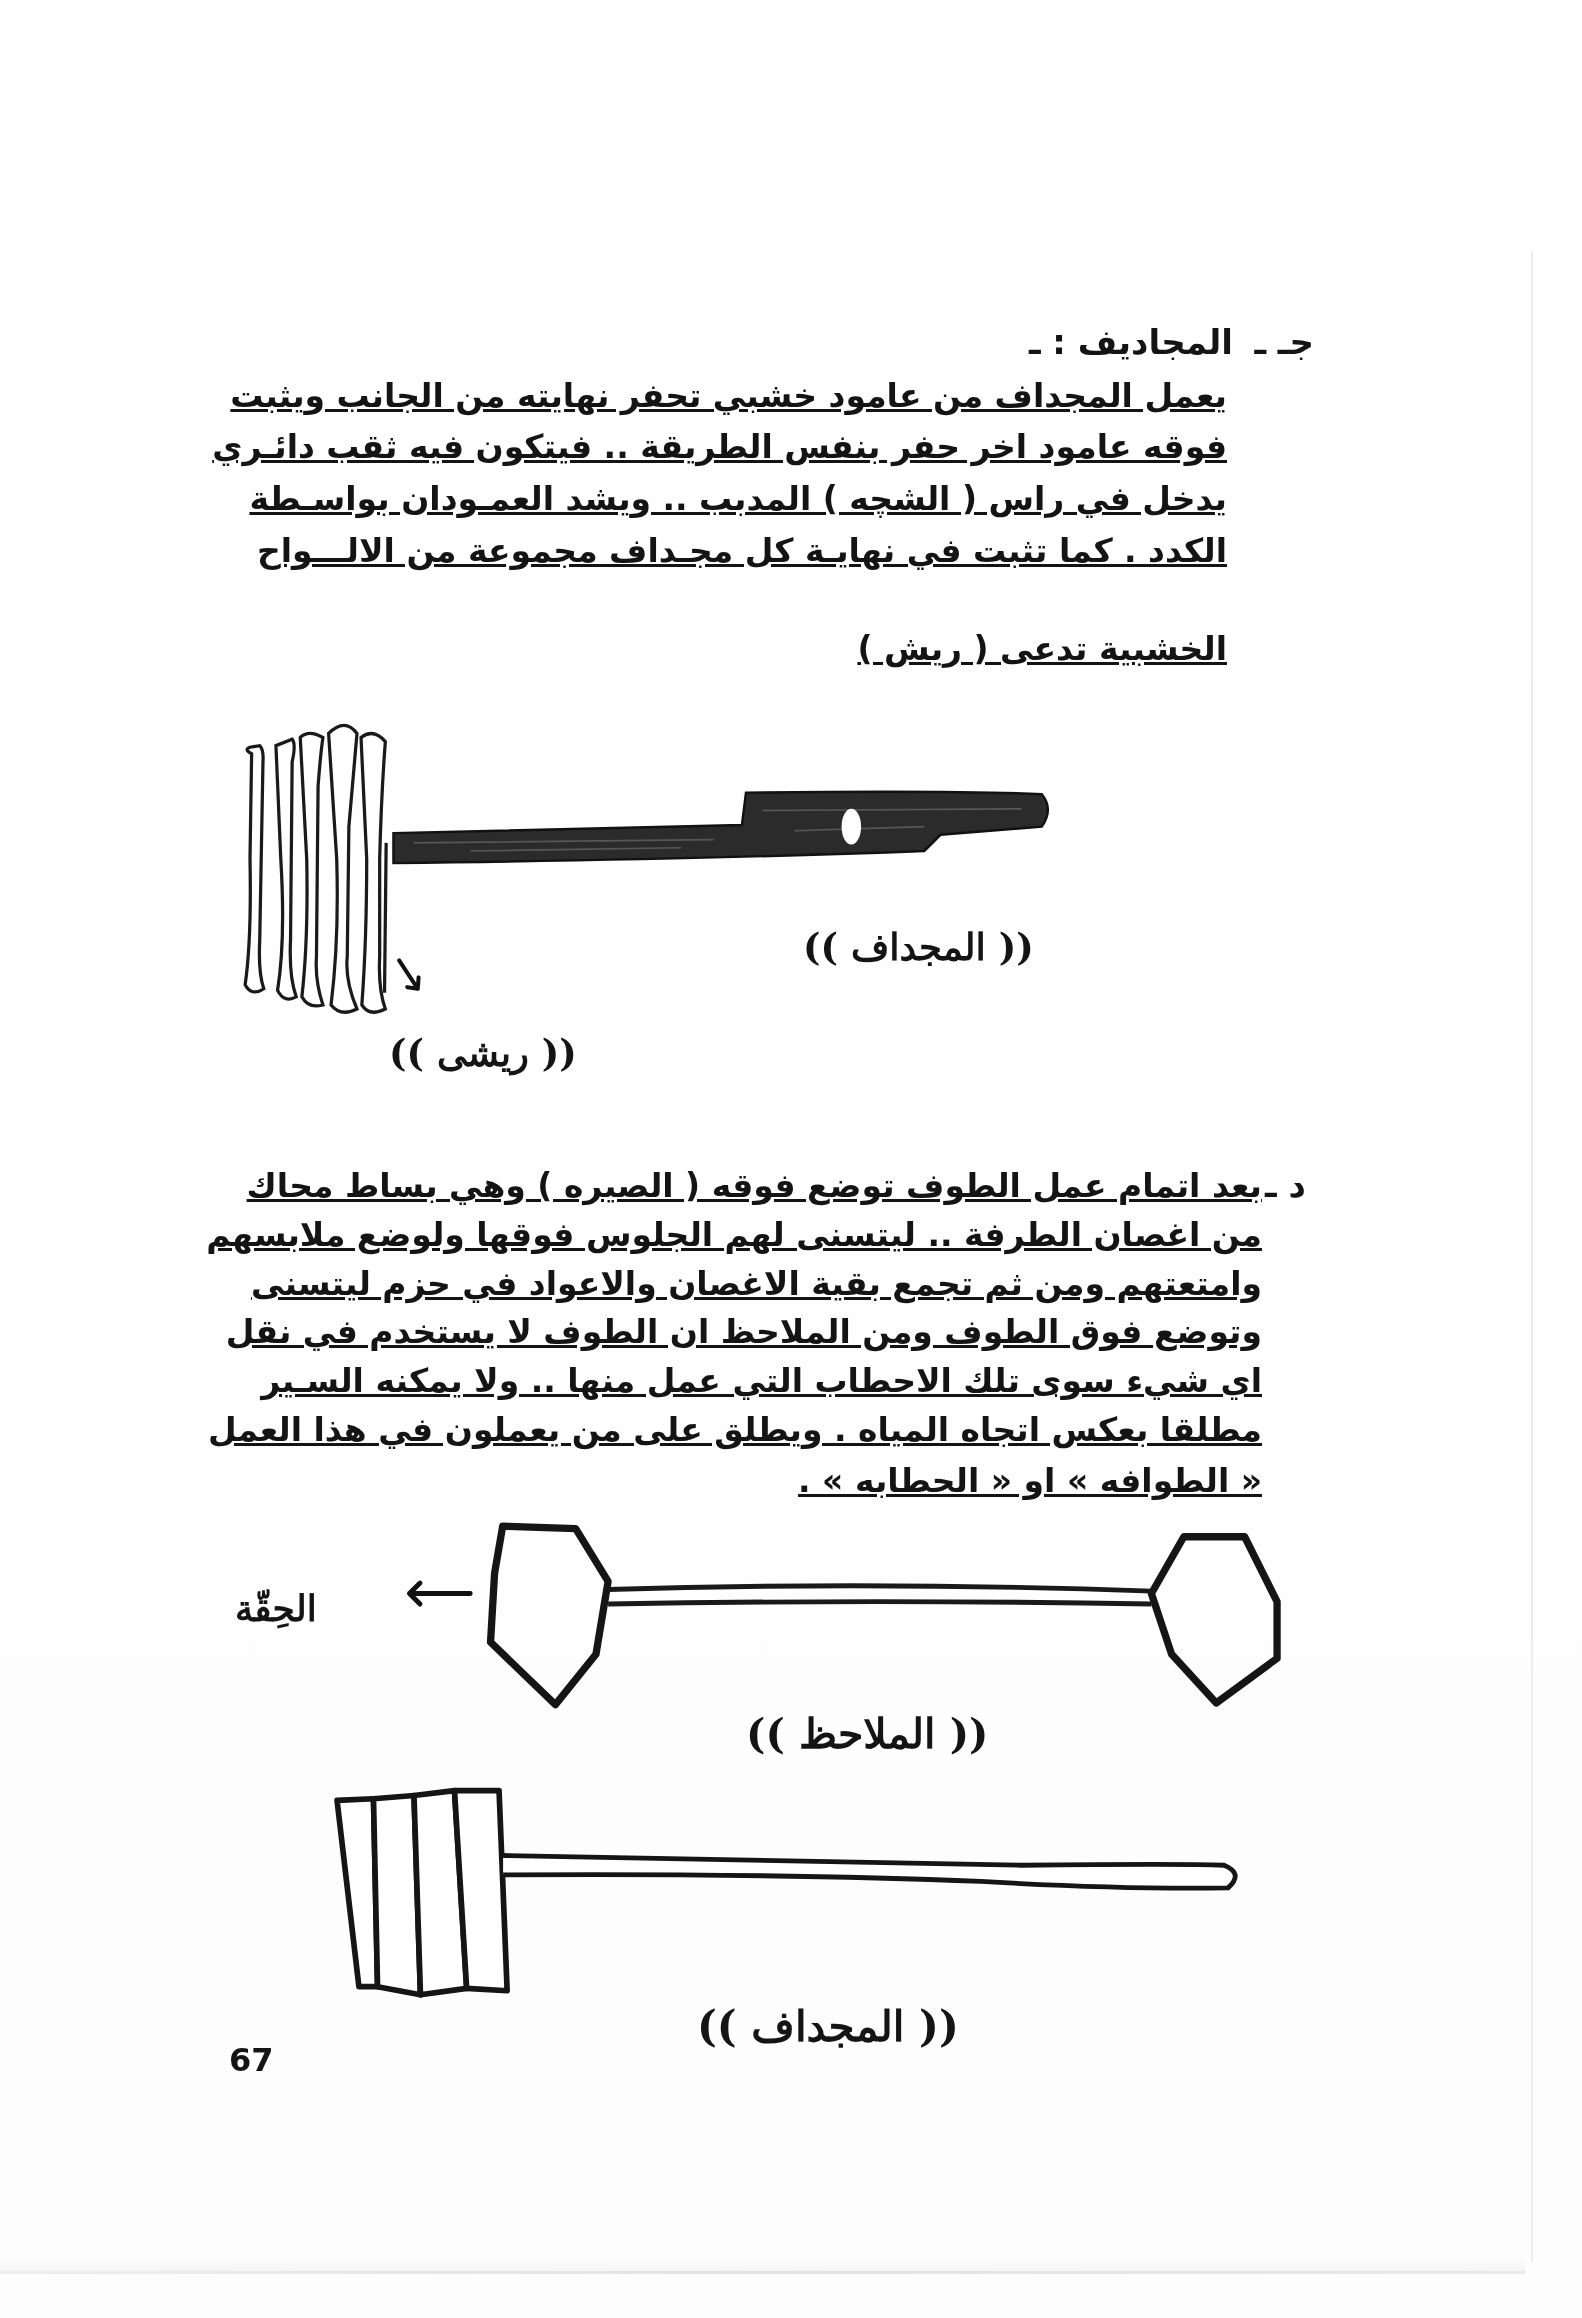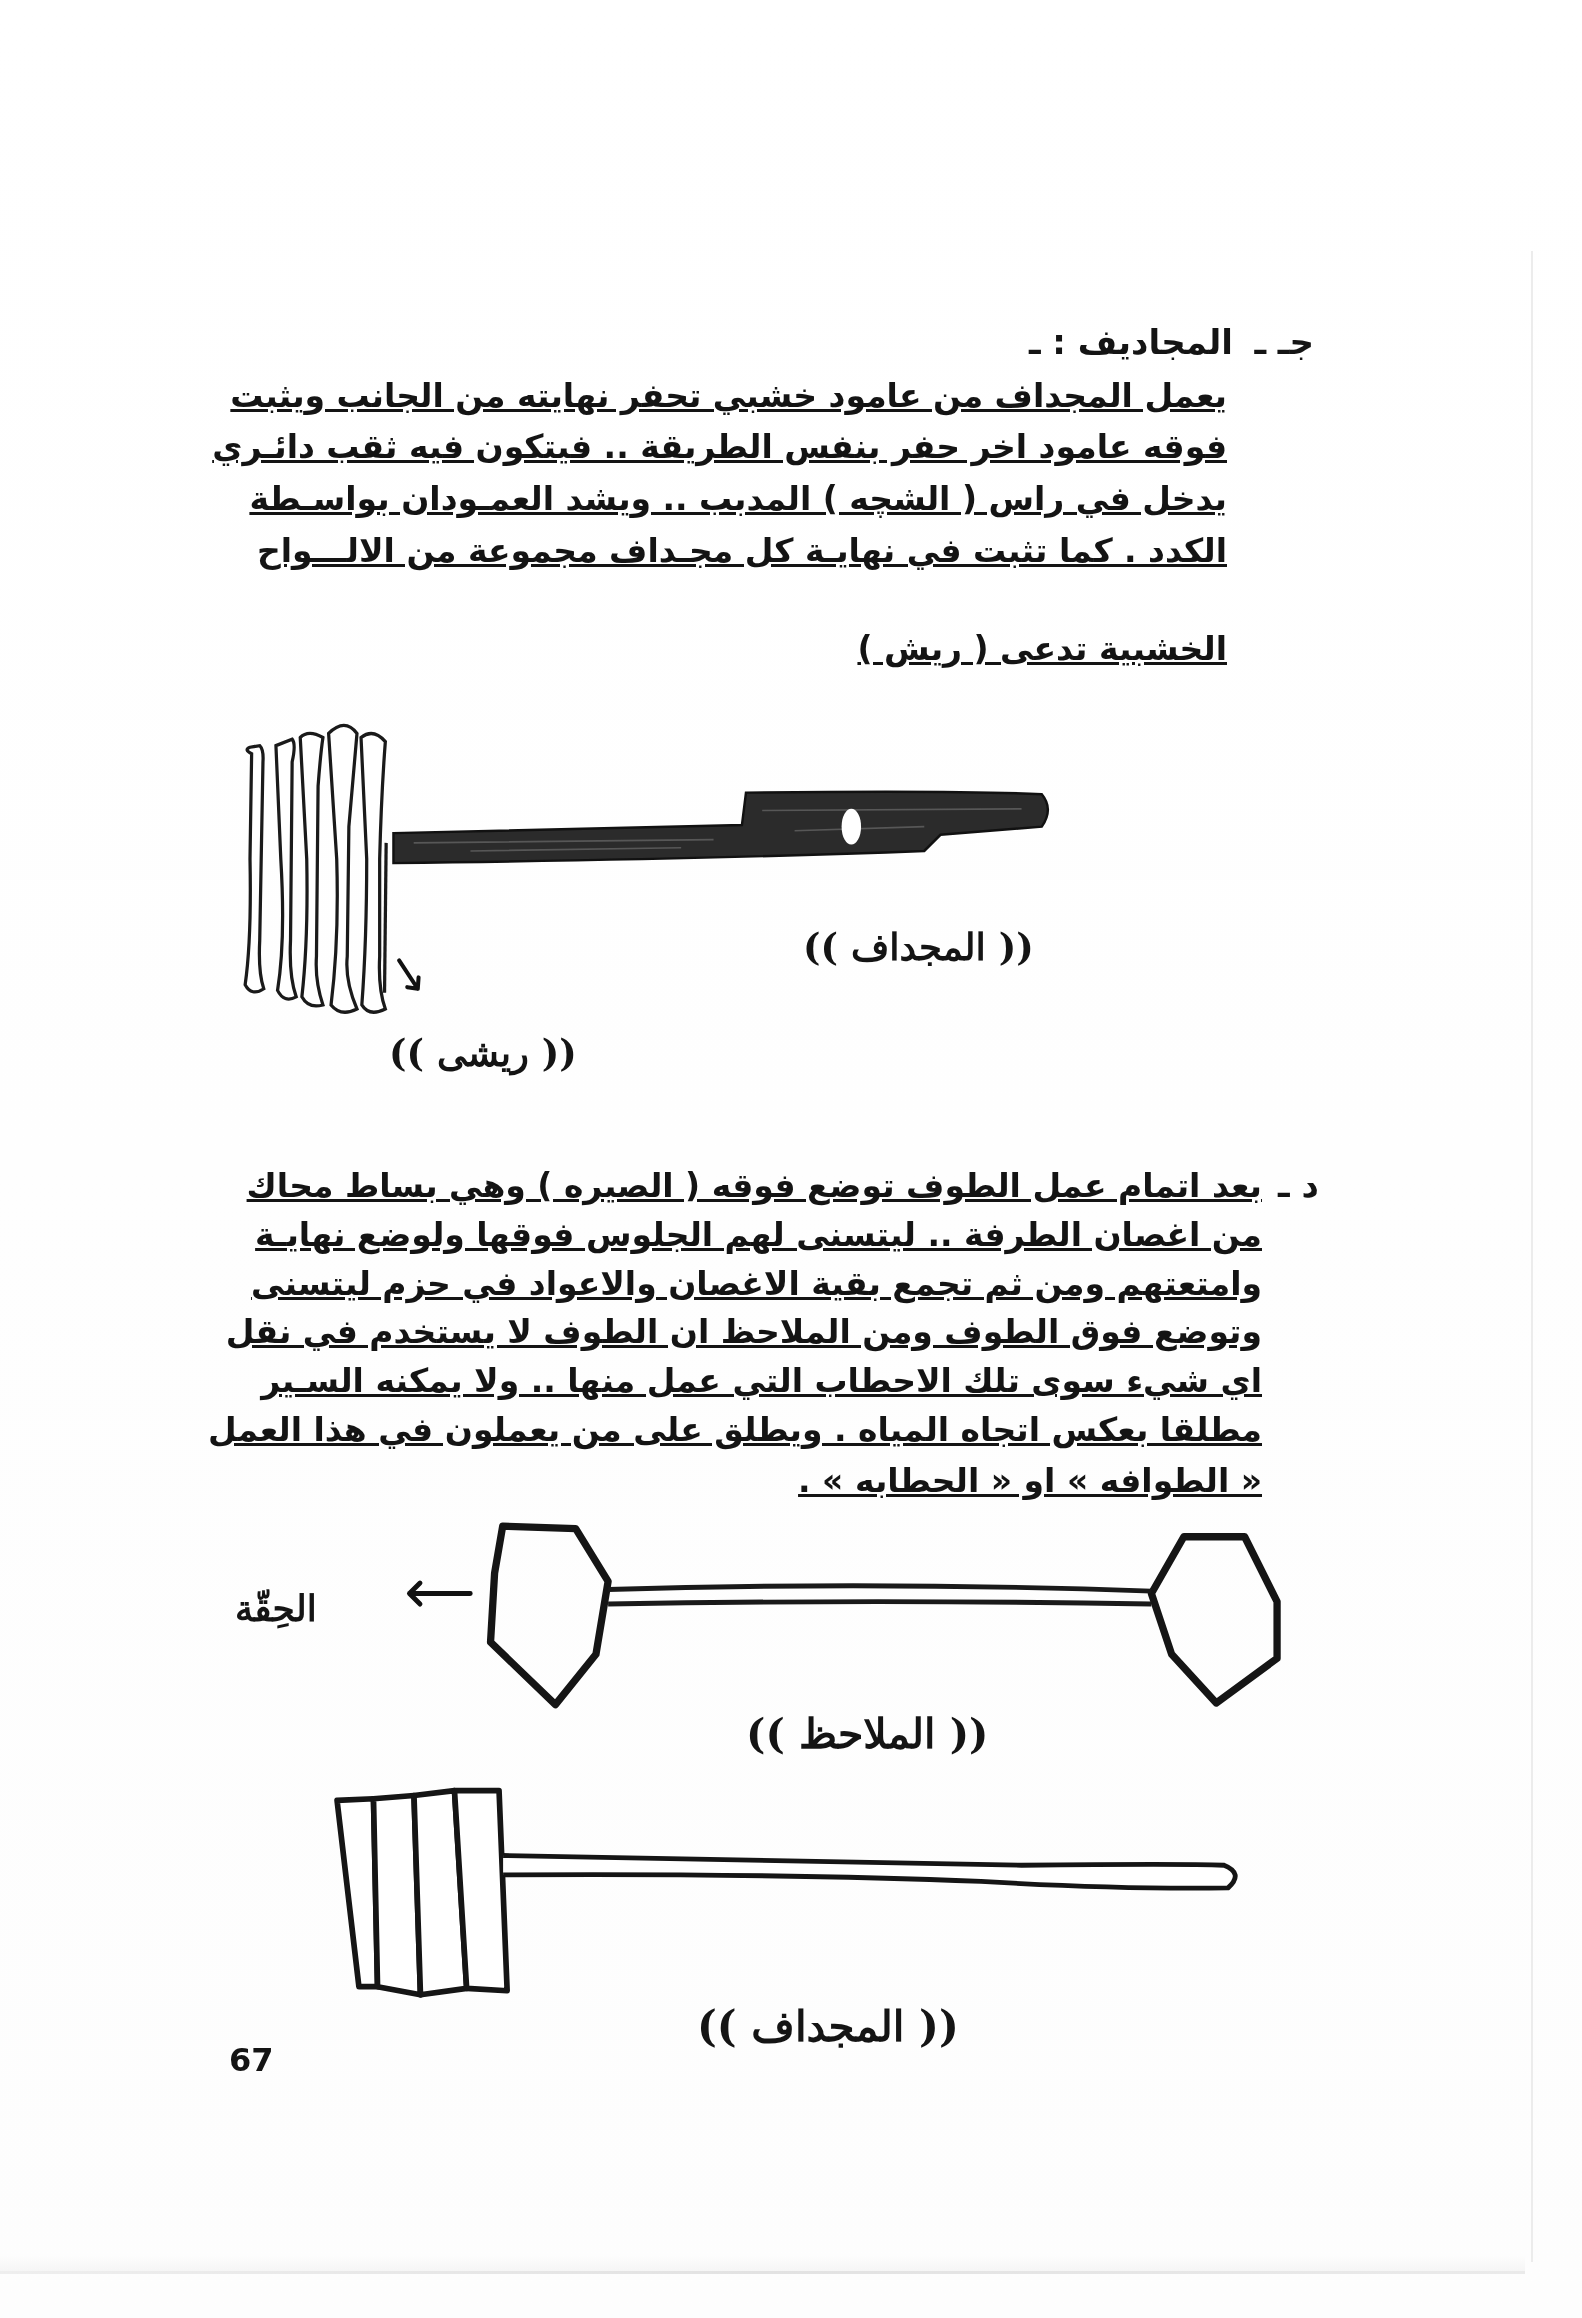--- a/index.html
+++ b/index.html
@@ -90,24 +90,24 @@
 
     <path d="M205 168 L635 158 L640 118 Q900 115 1005 120 Q1020 138 1005 160 L880 170 L860 190 Q600 200 205 205 Z" fill="#2b2b2b" stroke="#111" stroke-width="3"></path>
     <path d="M230 180 L600 176 M300 190 L560 186 M660 140 L980 138 M700 165 L860 160" stroke="#6a6a6a" stroke-width="2" opacity="0.7"></path>
     <ellipse cx="770" cy="160" rx="12" ry="22" fill="#fff"></ellipse>
 
     <path d="M212 325 L235 360 M235 360 L222 358 M235 360 L236 346" stroke="#111" stroke-width="5" fill="none" stroke-linecap="round"></path>
   </svg>
   <div class="caption" style="left:803px; top:904px;">(( المجداف ))</div>
   <div class="caption" style="left:389px; top:1010px;">(( ريشى ))</div>
 
-  <div class="marker" style="right:263px; top:1161px;">د ـ</div>
+  <div class="marker" style="right:276px; top:1161px;">د ـ</div>
   <div>
     <div class="line" style="right:320px; top:1161px; width:916px;">بعد اتمام عمل الطوف توضع فوقه ( الصيره ) وهي بساط محاك</div>
-    <div class="line" style="right:320px; top:1210px; width:916px;">من اغصان الطرفة .. ليتسنى لهم الجلوس فوقها ولوضع نهايـة</div>
+    <div class="line" style="right:320px; top:1210px; width:916px;">من اغصان الطرفة .. ليتسنى لهم الجلوس فوقها ولوضع ملابسهم</div>
     <div class="line" style="right:320px; top:1259px; width:916px;">وامتعتهم ومن ثم تجمع بقية الاغصان والاعواد في حزم ليتسنى</div>
     <div class="line" style="right:320px; top:1307px; width:916px;">وتوضع فوق الطوف ومن الملاحظ ان الطوف لا يستخدم في نقل</div>
     <div class="line" style="right:320px; top:1356px; width:916px;">اي شيء سوى تلك الاحطاب التي عمل منها .. ولا يمكنه السـير</div>
     <div class="line" style="right:320px; top:1405px; width:916px;">مطلقا بعكس اتجاه المياه . ويطلق على من يعملون في هذا العمل</div>
     <div class="line last" style="right:320px; top:1456px; width:916px;">« الطوافه » او « الحطابه » .</div>
   </div>
 
   <svg class="fig" style="left:227px; top:1492px;" width="1119" height="276" viewBox="0 0 1380 340">
     <g fill="none" stroke="#151515" stroke-width="9" stroke-linejoin="round">
       <path d="M340 42 L430 45 L470 110 L455 200 L405 262 L325 185 L330 100 Z"></path>

